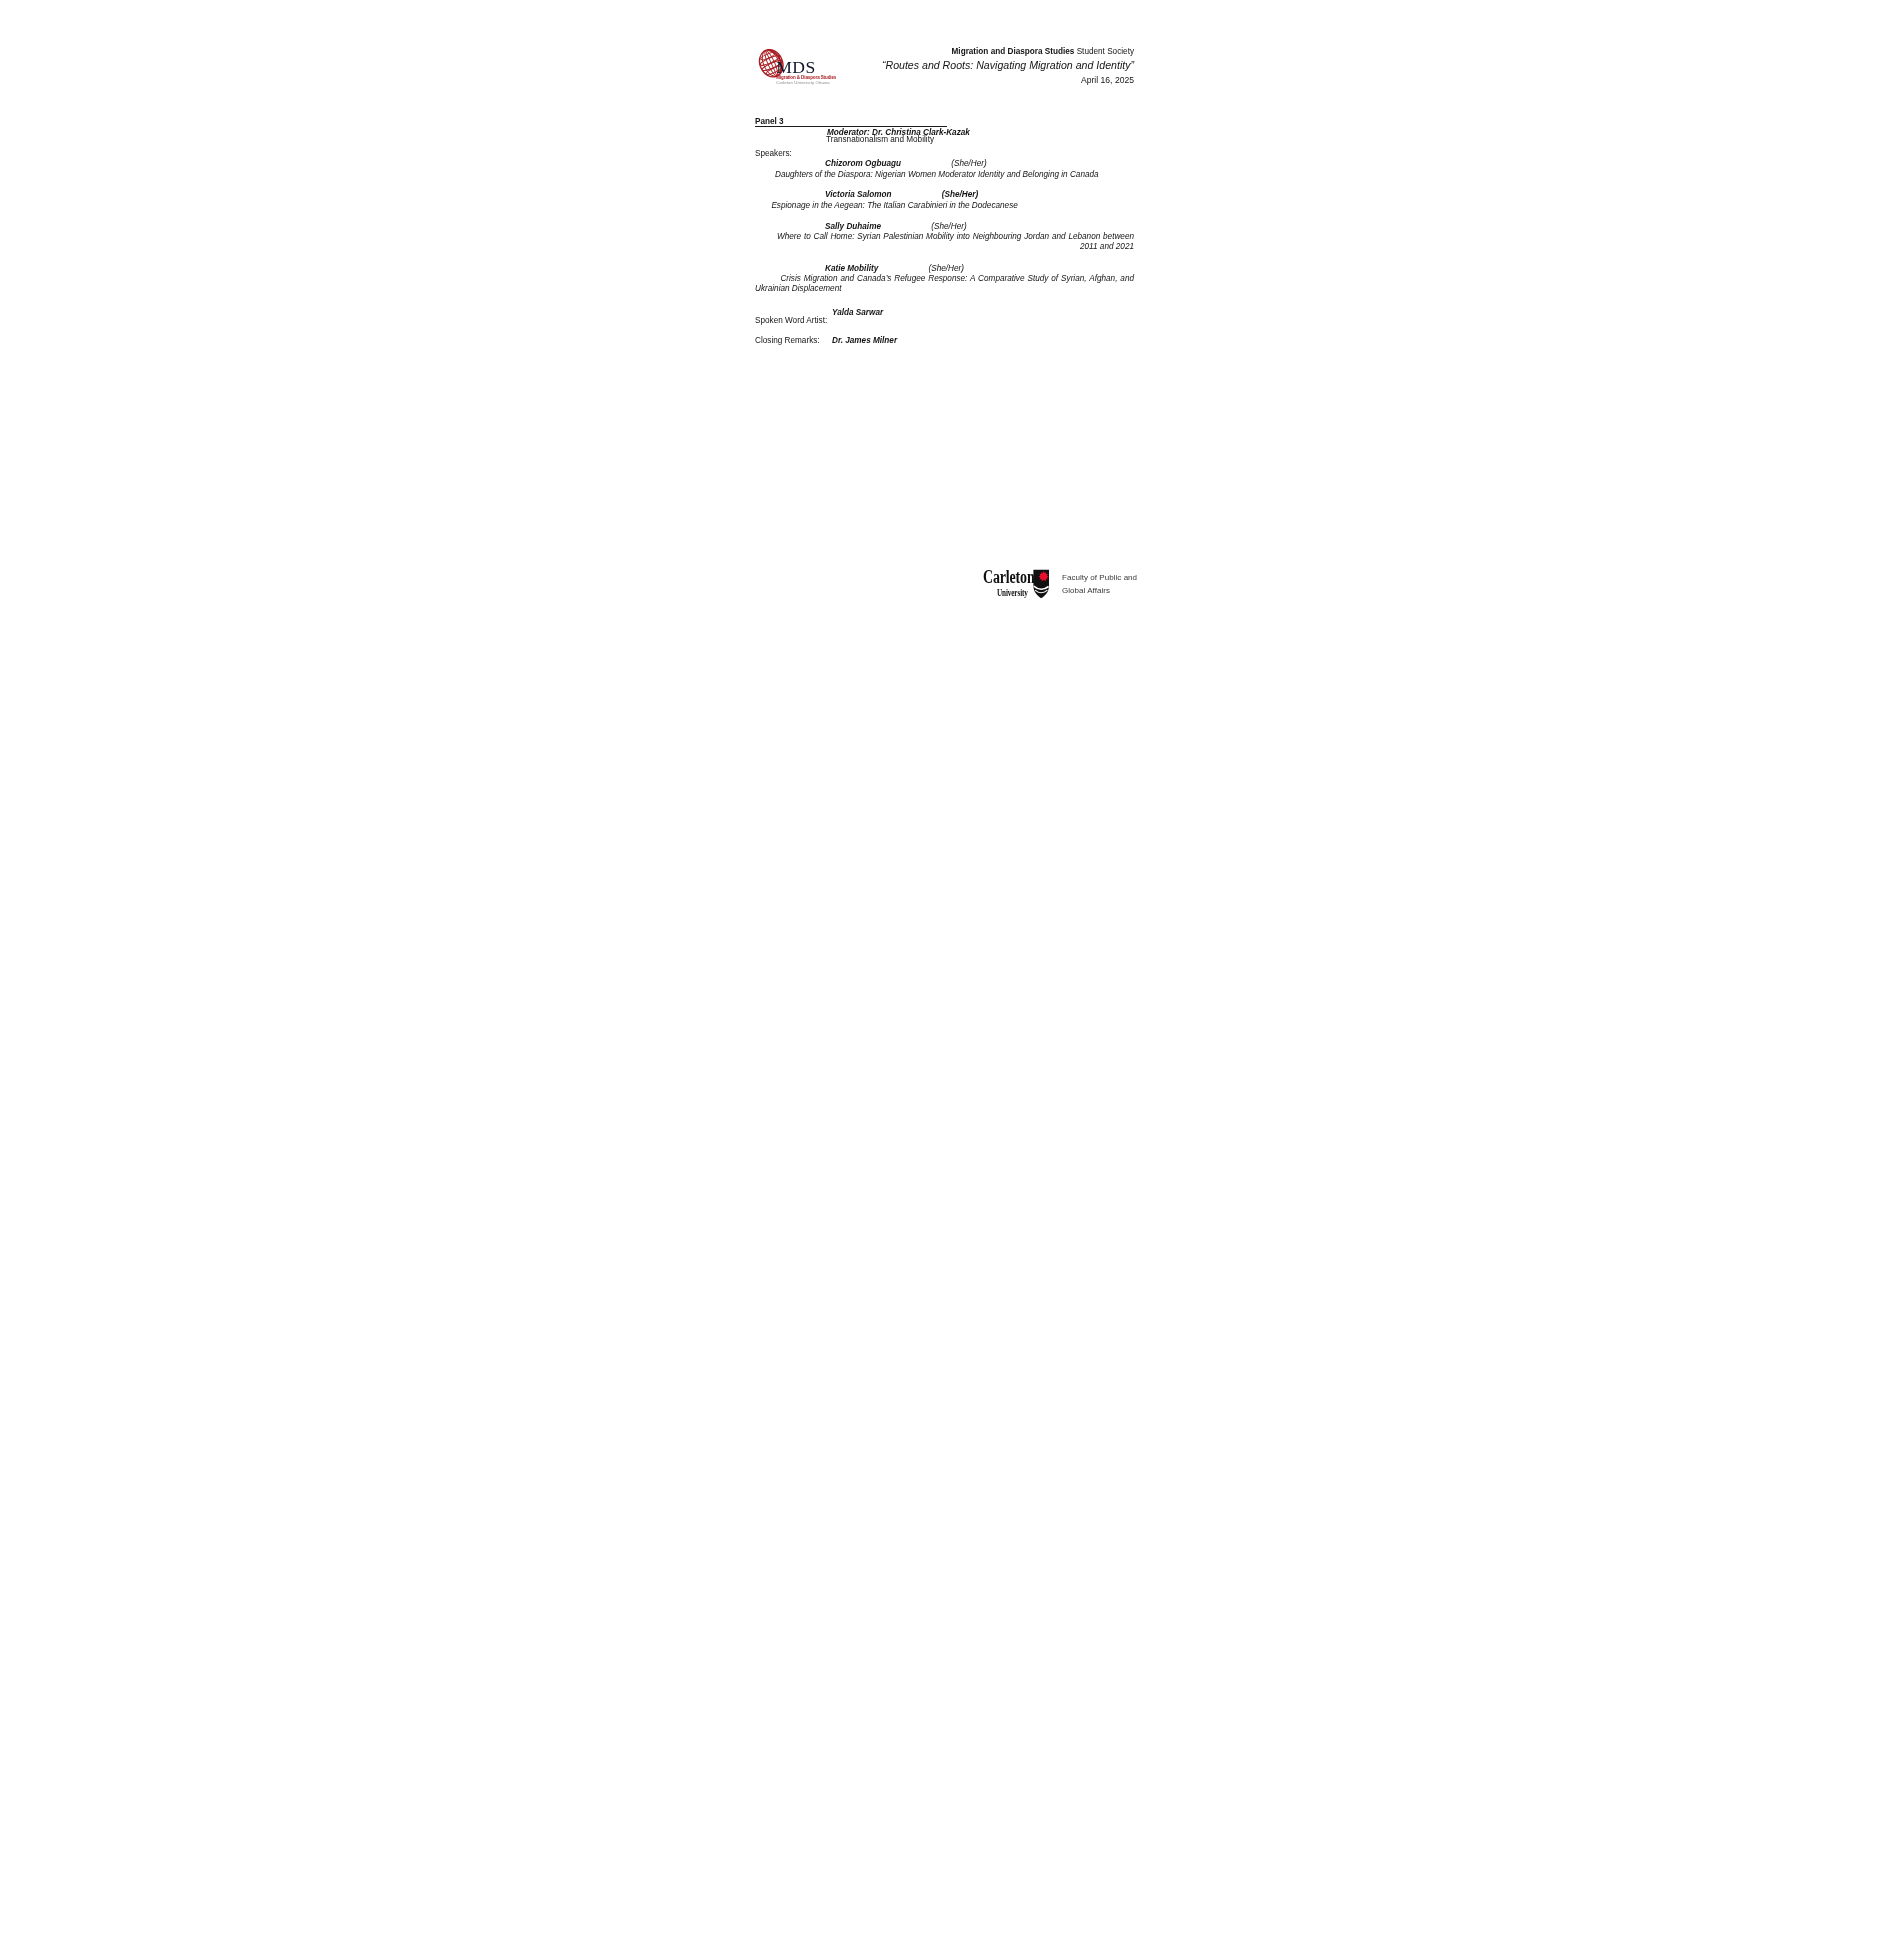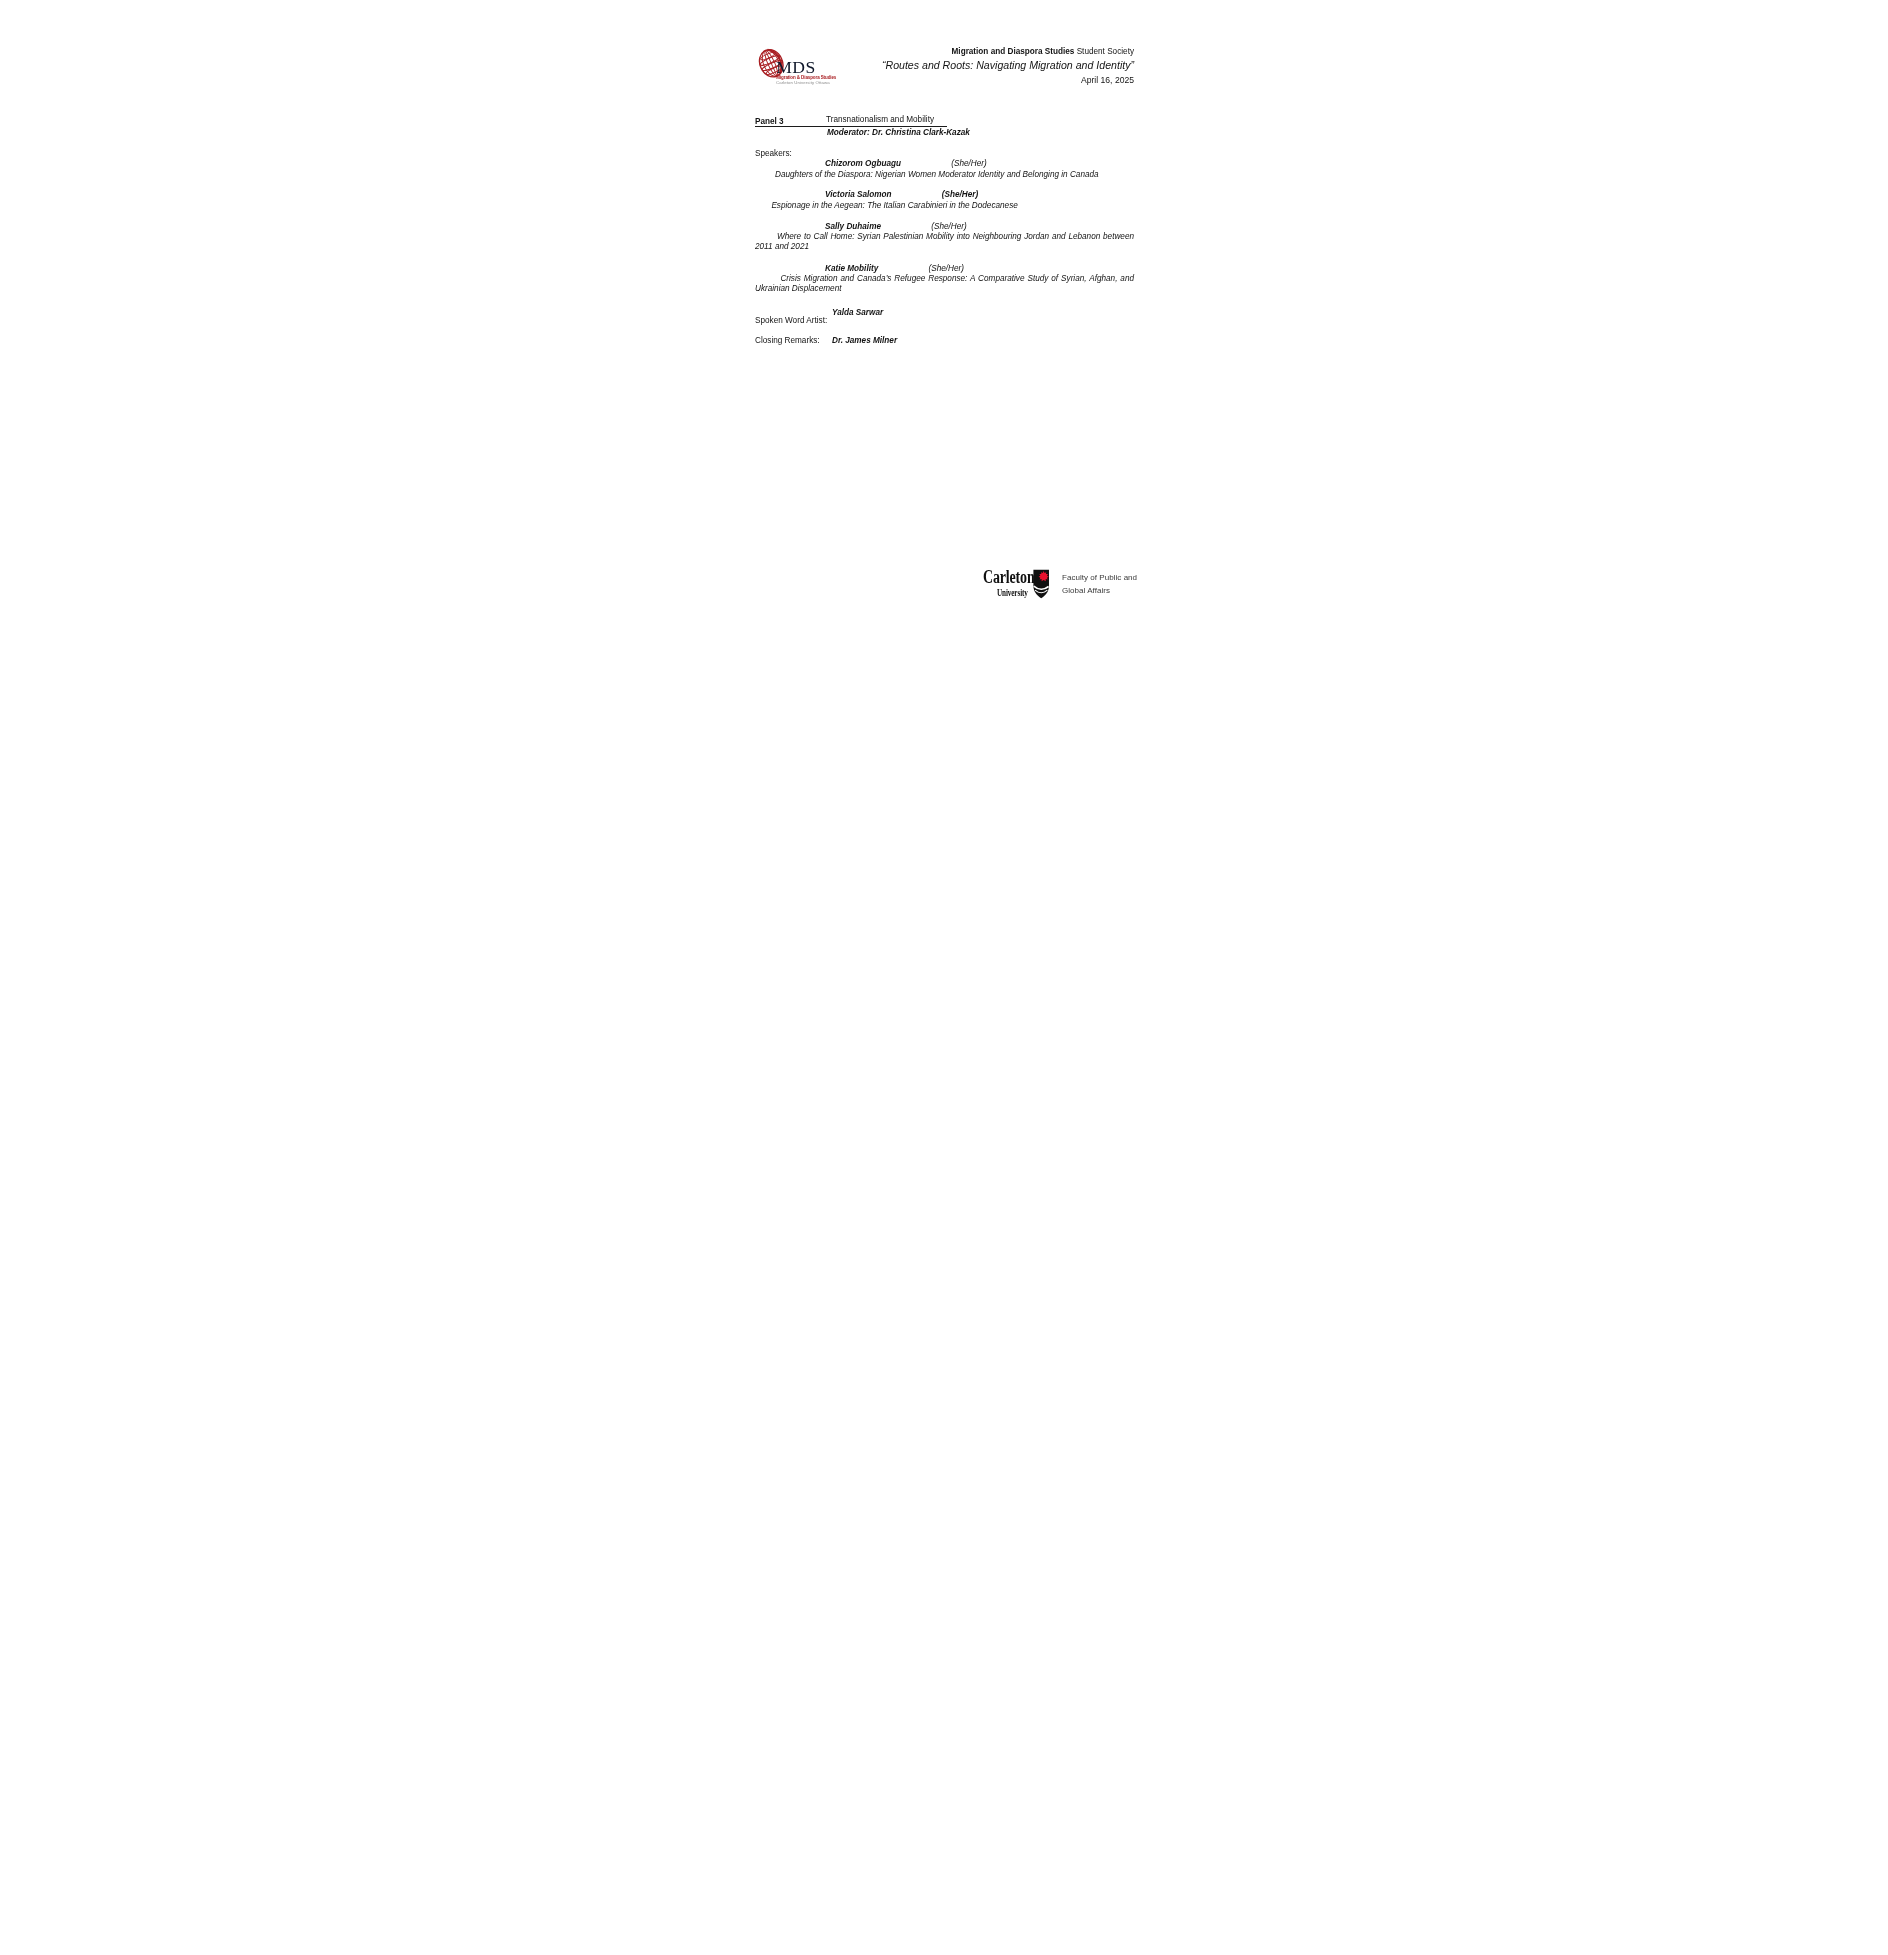--- a/index.html
+++ b/index.html
@@ -34,35 +34,35 @@
   .hdr-line1 .bold { font-weight:bold;text-align:right; }
   .hdr-line2 { top:59px; font-size:10.6px; line-height:1.2; font-style:italic; }
   .hdr-line3 { top:75px; font-size:8.6px; line-height:1.2; }
 
   
   .t { font-size:8.2px; line-height:1.2; white-space:nowrap; }
   .bold { font-weight:bold; }
   .bi { font-weight:bold; font-style:italic; }
 
   .panel-label { left:47px; top:117px; }
-  .panel-topic { left:118px; top:115px; }
+  .panel-topic { left:118px; top:135px; }
   .panel-rule { left:47px; top:126px; width:192px; height:1.4px; background:#1c1c1c; }
   .moderator { left:119px; top:128px; }
   .speakers-label { left:47px; top:149px; }
 
   .speaker { left:117px; white-space:nowrap; }
   .s1 { top:159px; } .s2 { top:190px; } .s3 { top:222px; } .s4 { top:264px; }
   .pron { font-weight:normal; font-style:italic;margin-left:48px; }
   .pron.bold { font-weight:bold; }
 
   .title-line { left:47px; width:379px; font-style:italic; font-size:8.2px; line-height:1.2; }
   .t1 { top:170px; text-indent:20px; }
   .t2 { top:201px; text-indent:16.4px; }
   .t3a { top:232px; text-indent:22px; text-align:justify; text-align-last:justify; white-space:normal; }
-  .t3b { top:242px; }
+  .t3b { top:242px;text-align:right; }
   .t4a { top:274px; text-indent:25.4px; text-align:justify; text-align-last:justify; white-space:normal; }
   .t4b { top:284px; }
 
   .sw-label { left:47px; top:316px; }
   .sw-name  { left:124px; top:308px; }
   .cr-label { left:47px; top:336px; }
   .cr-name  { left:124px; top:336px; }
 
   
   .cu-wordmark {

